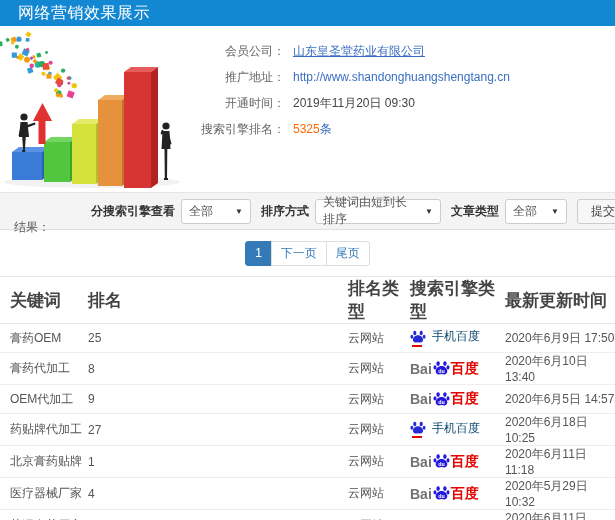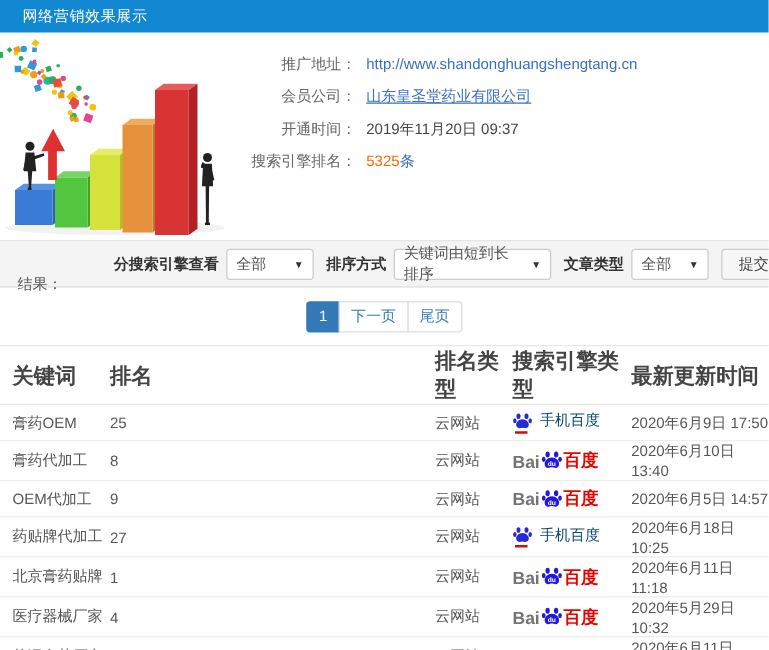--- a/index.html
+++ b/index.html
@@ -1,21 +1,21 @@
 <!DOCTYPE html>
 <html><head>
 <meta charset="utf-8">
 <style>
   * { margin:0; padding:0; box-sizing:border-box; }
   html,body { width:615px; height:520px; overflow:hidden; background:#fff;
     font-family:"Liberation Sans","DejaVu Sans",sans-serif; font-size:12px; color:#555; }
 
   
   .titlebar { height:26px; background:#1287d2; color:#fff; line-height:26px;
-    padding-left:18px; font-size:12px; letter-spacing:.5px; }
+    padding-left:18px; font-size:16px; letter-spacing:.5px; }
 
   
   .info-section { display:flex; height:166px; padding-top:4px; }
   .illustration { width:190px; height:160px; flex:0 0 190px; }
   .info-panel { flex:1; padding-top:8px; }
   .info-row { display:flex; align-items:center; height:26px; }
   .info-label { width:95px; text-align:right; color:#666; flex:0 0 95px; }
   .info-value { margin-left:8px; color:#444; }
   a.info-link { color:#3a6fc0; text-decoration:none; }
   a.info-link.u { text-decoration:underline; }
@@ -166,30 +166,30 @@
       <circle cx="166" cy="96" r="3.6"></circle>
       <path d="M162.5,101 L169.5,101 L170.5,119 L167.3,119 L167,149 L164.8,149 L164.5,119 L161.5,119 Z"></path>
       <path d="M163,104 Q159,106 162,99.5 L164,101 Z"></path>
       <path d="M169,104 L171.5,114 L169.5,114.8 L167.8,106 Z"></path>
       <rect x="164" y="148" width="4" height="2"></rect>
     </g>
   </svg>
 
   <div class="info-panel">
     <div class="info-row">
+      <span class="info-label">会员公司：</span>
+      <a class="info-value info-link u" href="#">山东皇圣堂药业有限公司</a>
+    </div>
+    <div class="info-row">
       <span class="info-label">推广地址：</span>
       <a class="info-value info-link" href="#">http://www.shandonghuangshengtang.cn</a>
     </div>
     <div class="info-row">
-      <span class="info-label">会员公司：</span>
-      <a class="info-value info-link u" href="#">山东皇圣堂药业有限公司</a>
-    </div>
-    <div class="info-row">
       <span class="info-label">开通时间：</span>
-      <span class="info-value">2019年11月20日 09:37</span>
+      <span class="info-value">2019年11月20日 09:30</span>
     </div>
     <div class="info-row">
       <span class="info-label">搜索引擎排名：</span>
       <span class="info-value"><span class="hl-num">5325</span><span class="hl-suffix">条</span></span>
     </div>
   </div>
 </div>
 
 <div class="filter-bar">
   <span class="result-label">结果：</span>

